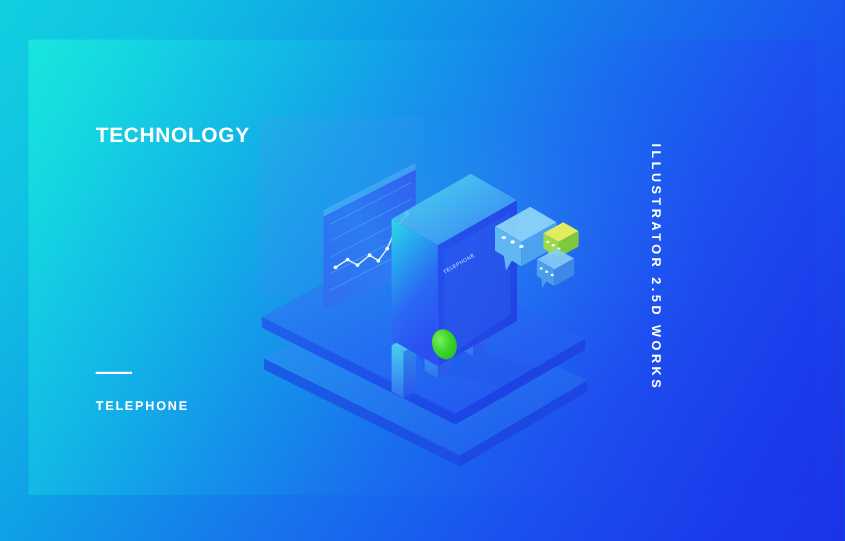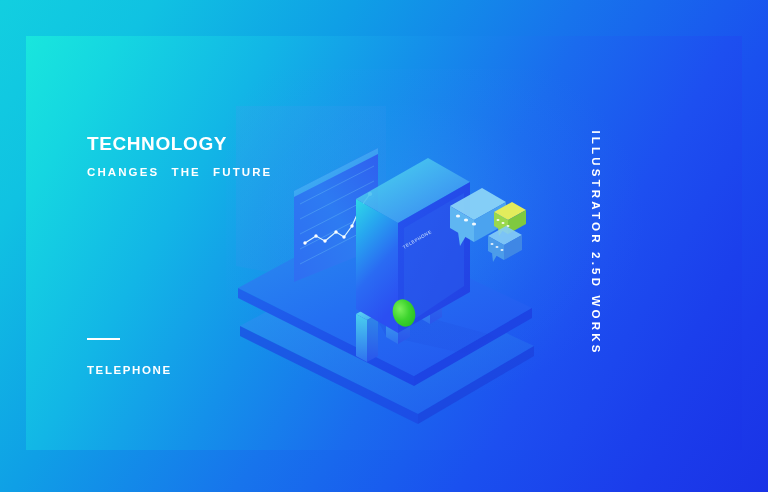--- a/index.html
+++ b/index.html
@@ -63,21 +63,20 @@
                 rgba(0,0,0,0) 72%);
     pointer-events: none;
   }
 
   
   #headline {
     position: absolute;
     left: 61px;
     top: 78px;
     z-index: 6;
-    margin-top: 20px;
   }
   #title-main {
     color: #ffffff;
     font-size: 19px;
     font-weight: bold;
     letter-spacing: 0.6px;
     line-height: 1;
     white-space: nowrap;
   }
   #title-sub {
@@ -326,21 +325,20 @@
             <ellipse cx="466" cy="208" rx="1.5" ry="1.1"></ellipse>
             <ellipse cx="471" cy="211" rx="1.5" ry="1.1"></ellipse>
             <ellipse cx="476" cy="214" rx="1.5" ry="1.1"></ellipse>
           </g>
         </g>
       </svg>
     </div>
 
     <div id="headline">
       <div id="title-main">TECHNOLOGY</div>
-      <div id="title-sub">CHANGES  THE   FUTURE</div>
     </div>
 
     <div id="caption">
       <div id="caption-rule"></div>
       <div id="caption-label">TELEPHONE</div>
     </div>
 
     <div id="vertical-label">ILLUSTRATOR 2.5D WORKS</div>
 
   </div>

